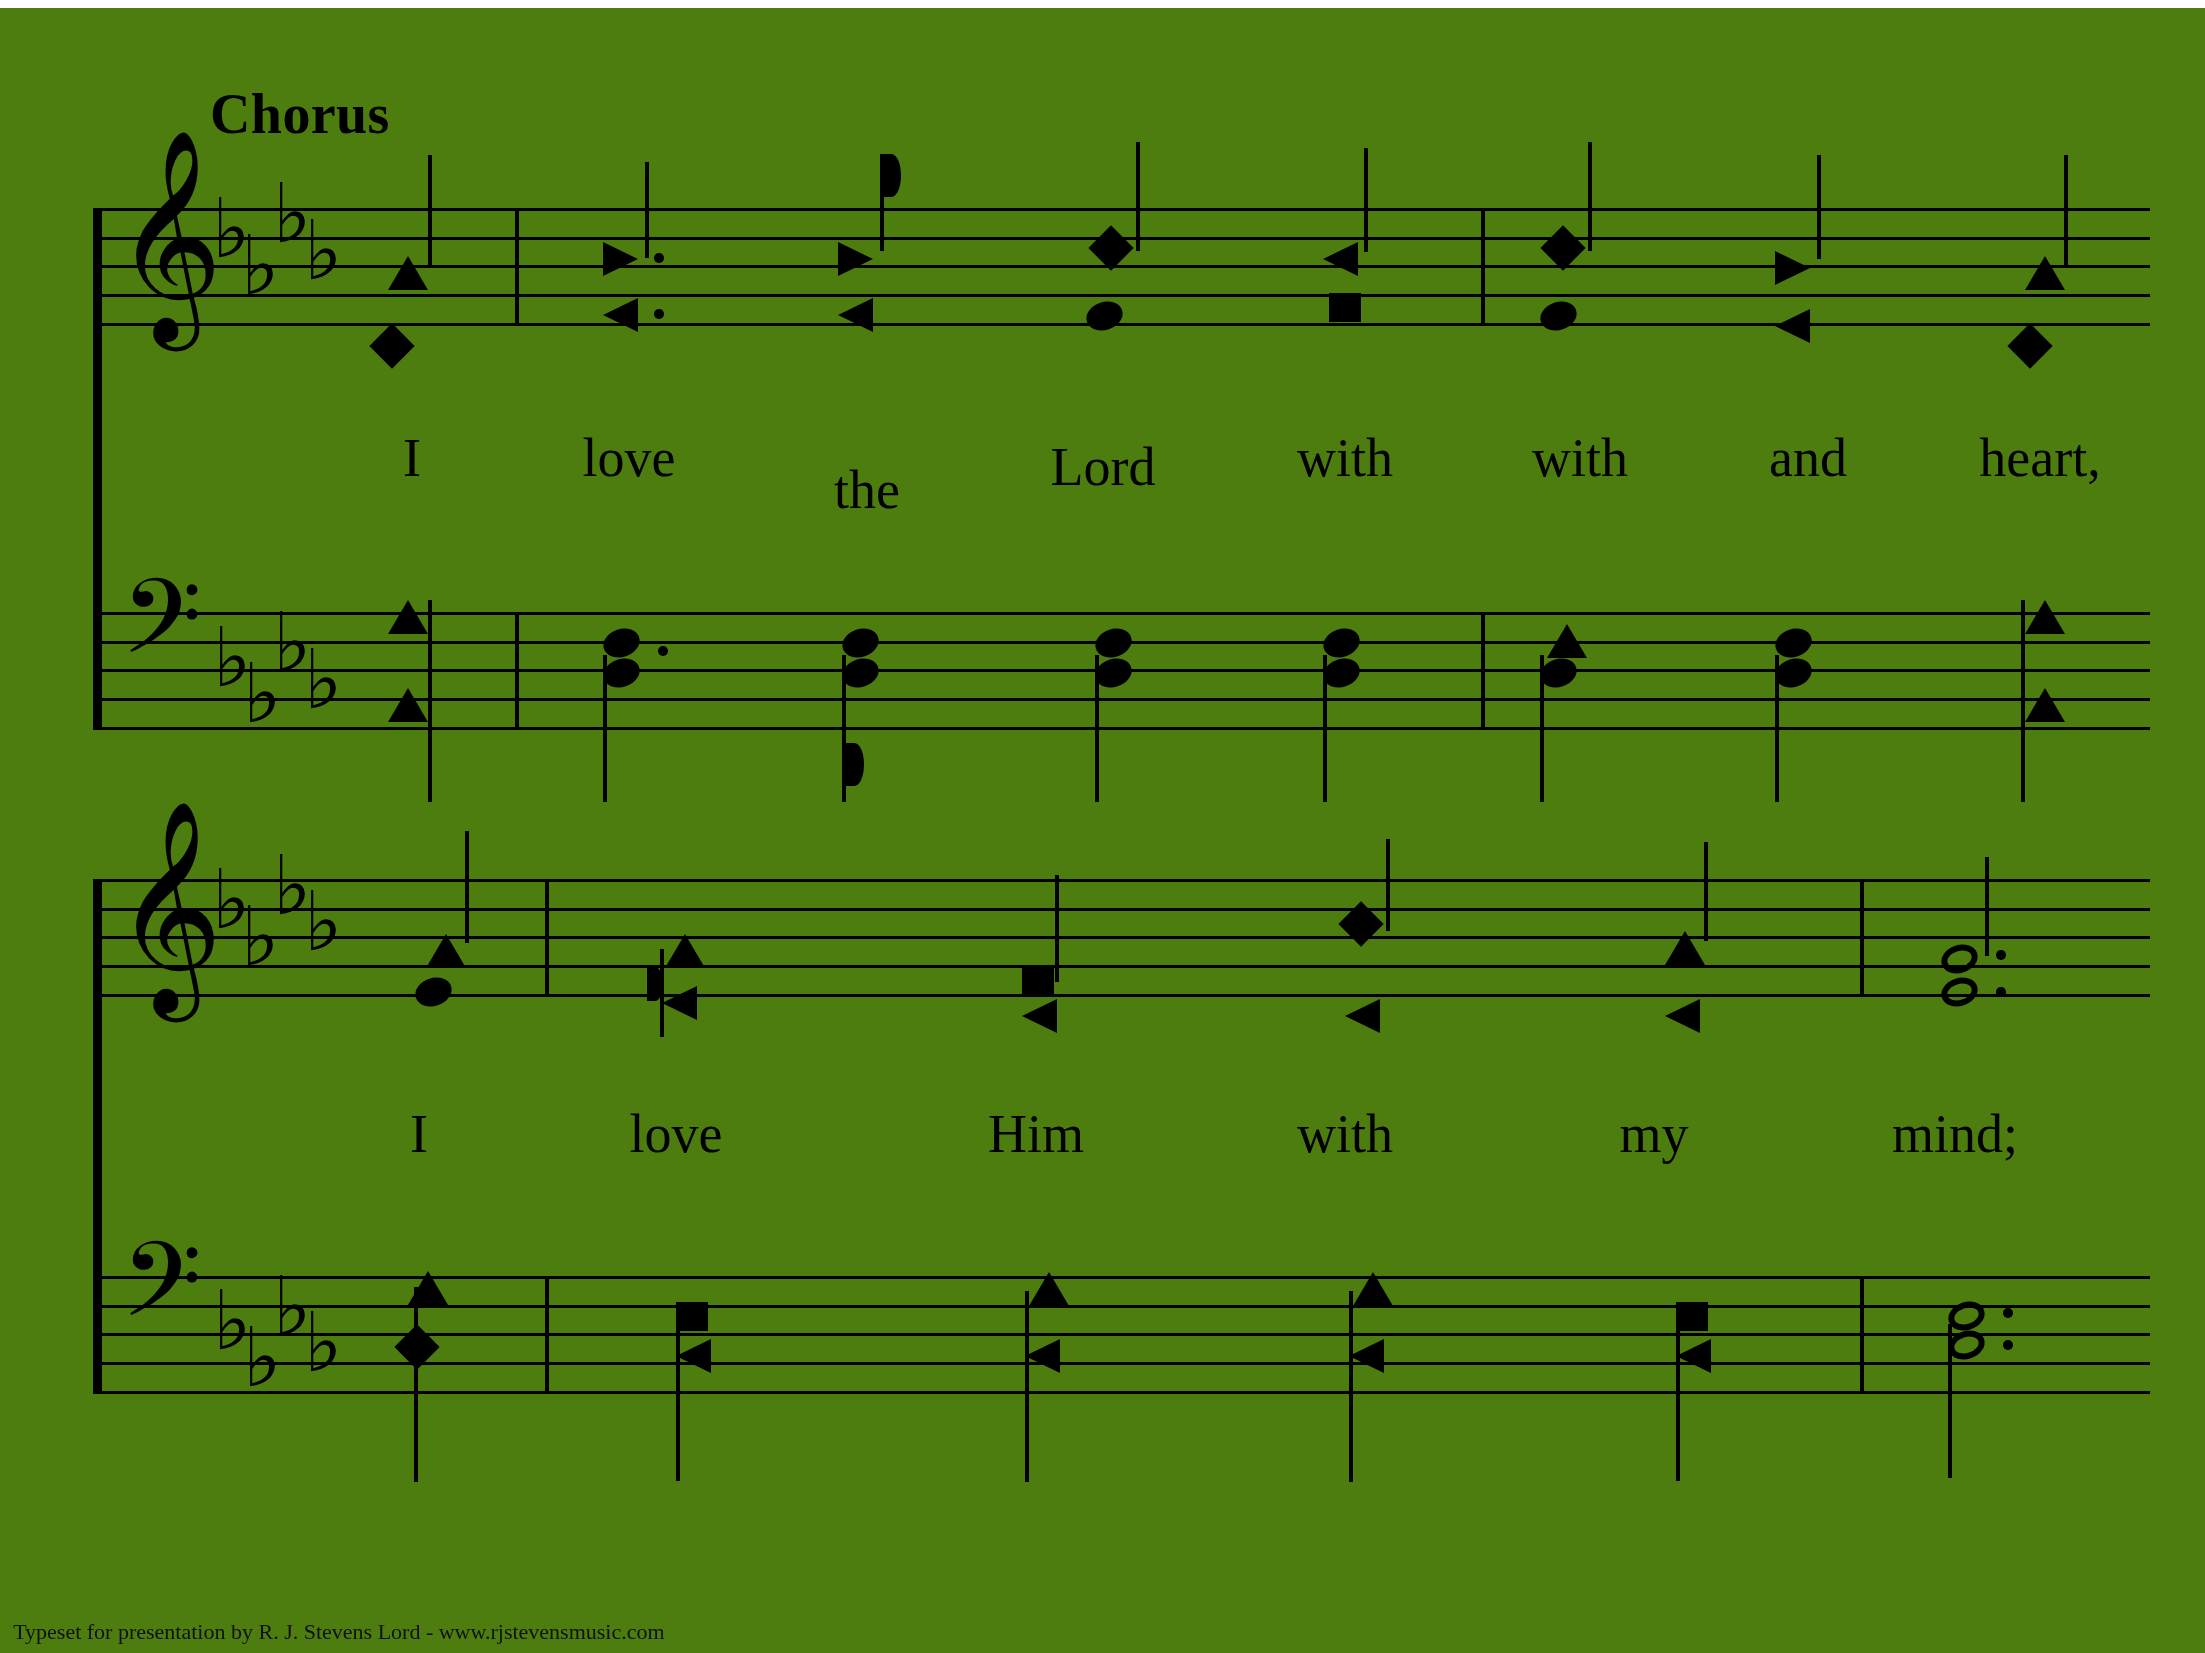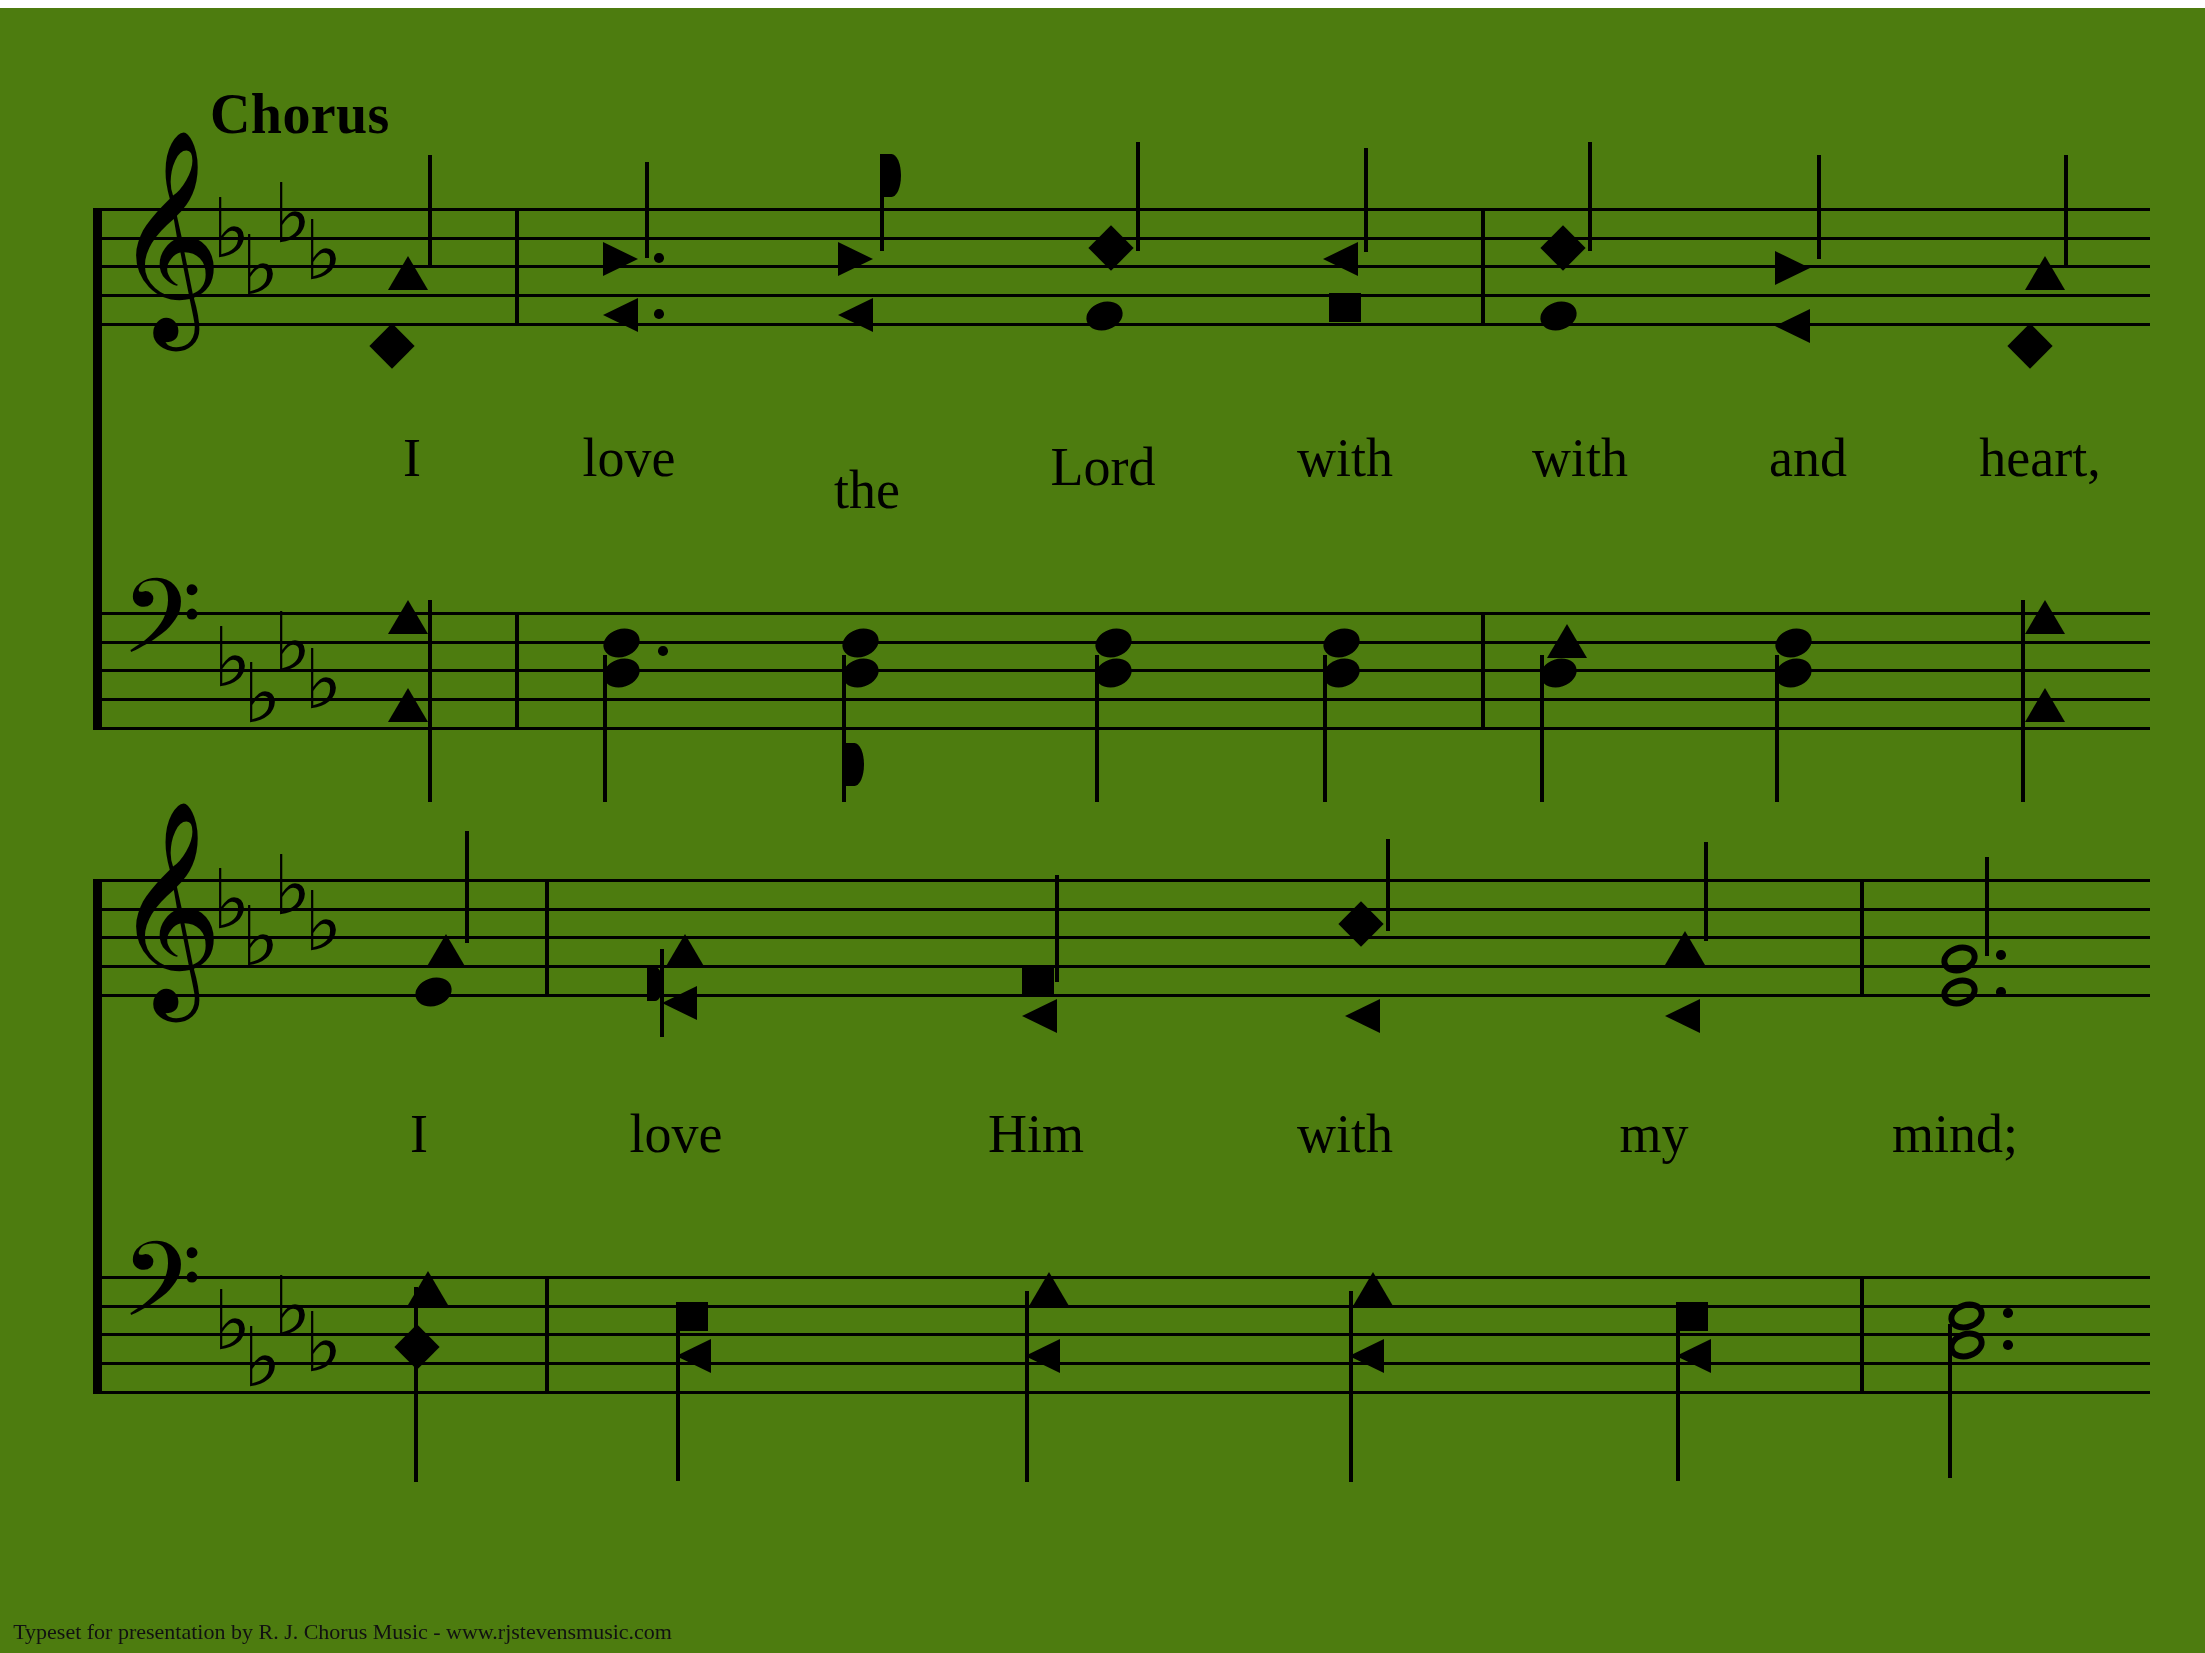--- a/index.html
+++ b/index.html
@@ -455,16 +455,16 @@
 
     <div class="note">
       <div class="head oval-open" style="left:1948px;top:1294px;"></div>
       <div class="head oval-open" style="left:1948px;top:1323px;"></div>
       <div class="dot" style="left:2003px;top:1300px;"></div>
       <div class="dot" style="left:2003px;top:1332px;"></div>
       <div class="stem" style="left:1948px;top:1316px;height:154px;"></div>
     </div>
   </div>
 
-  <div class="footer">Typeset for presentation by R. J. Chorus Music  -  www.rjstevensmusic.com</div>
+  <div class="footer">Typeset for presentation by R. J. Stevens Lord  -  www.rjstevensmusic.com</div>
 
 </div>
 
 
 </body></html>

